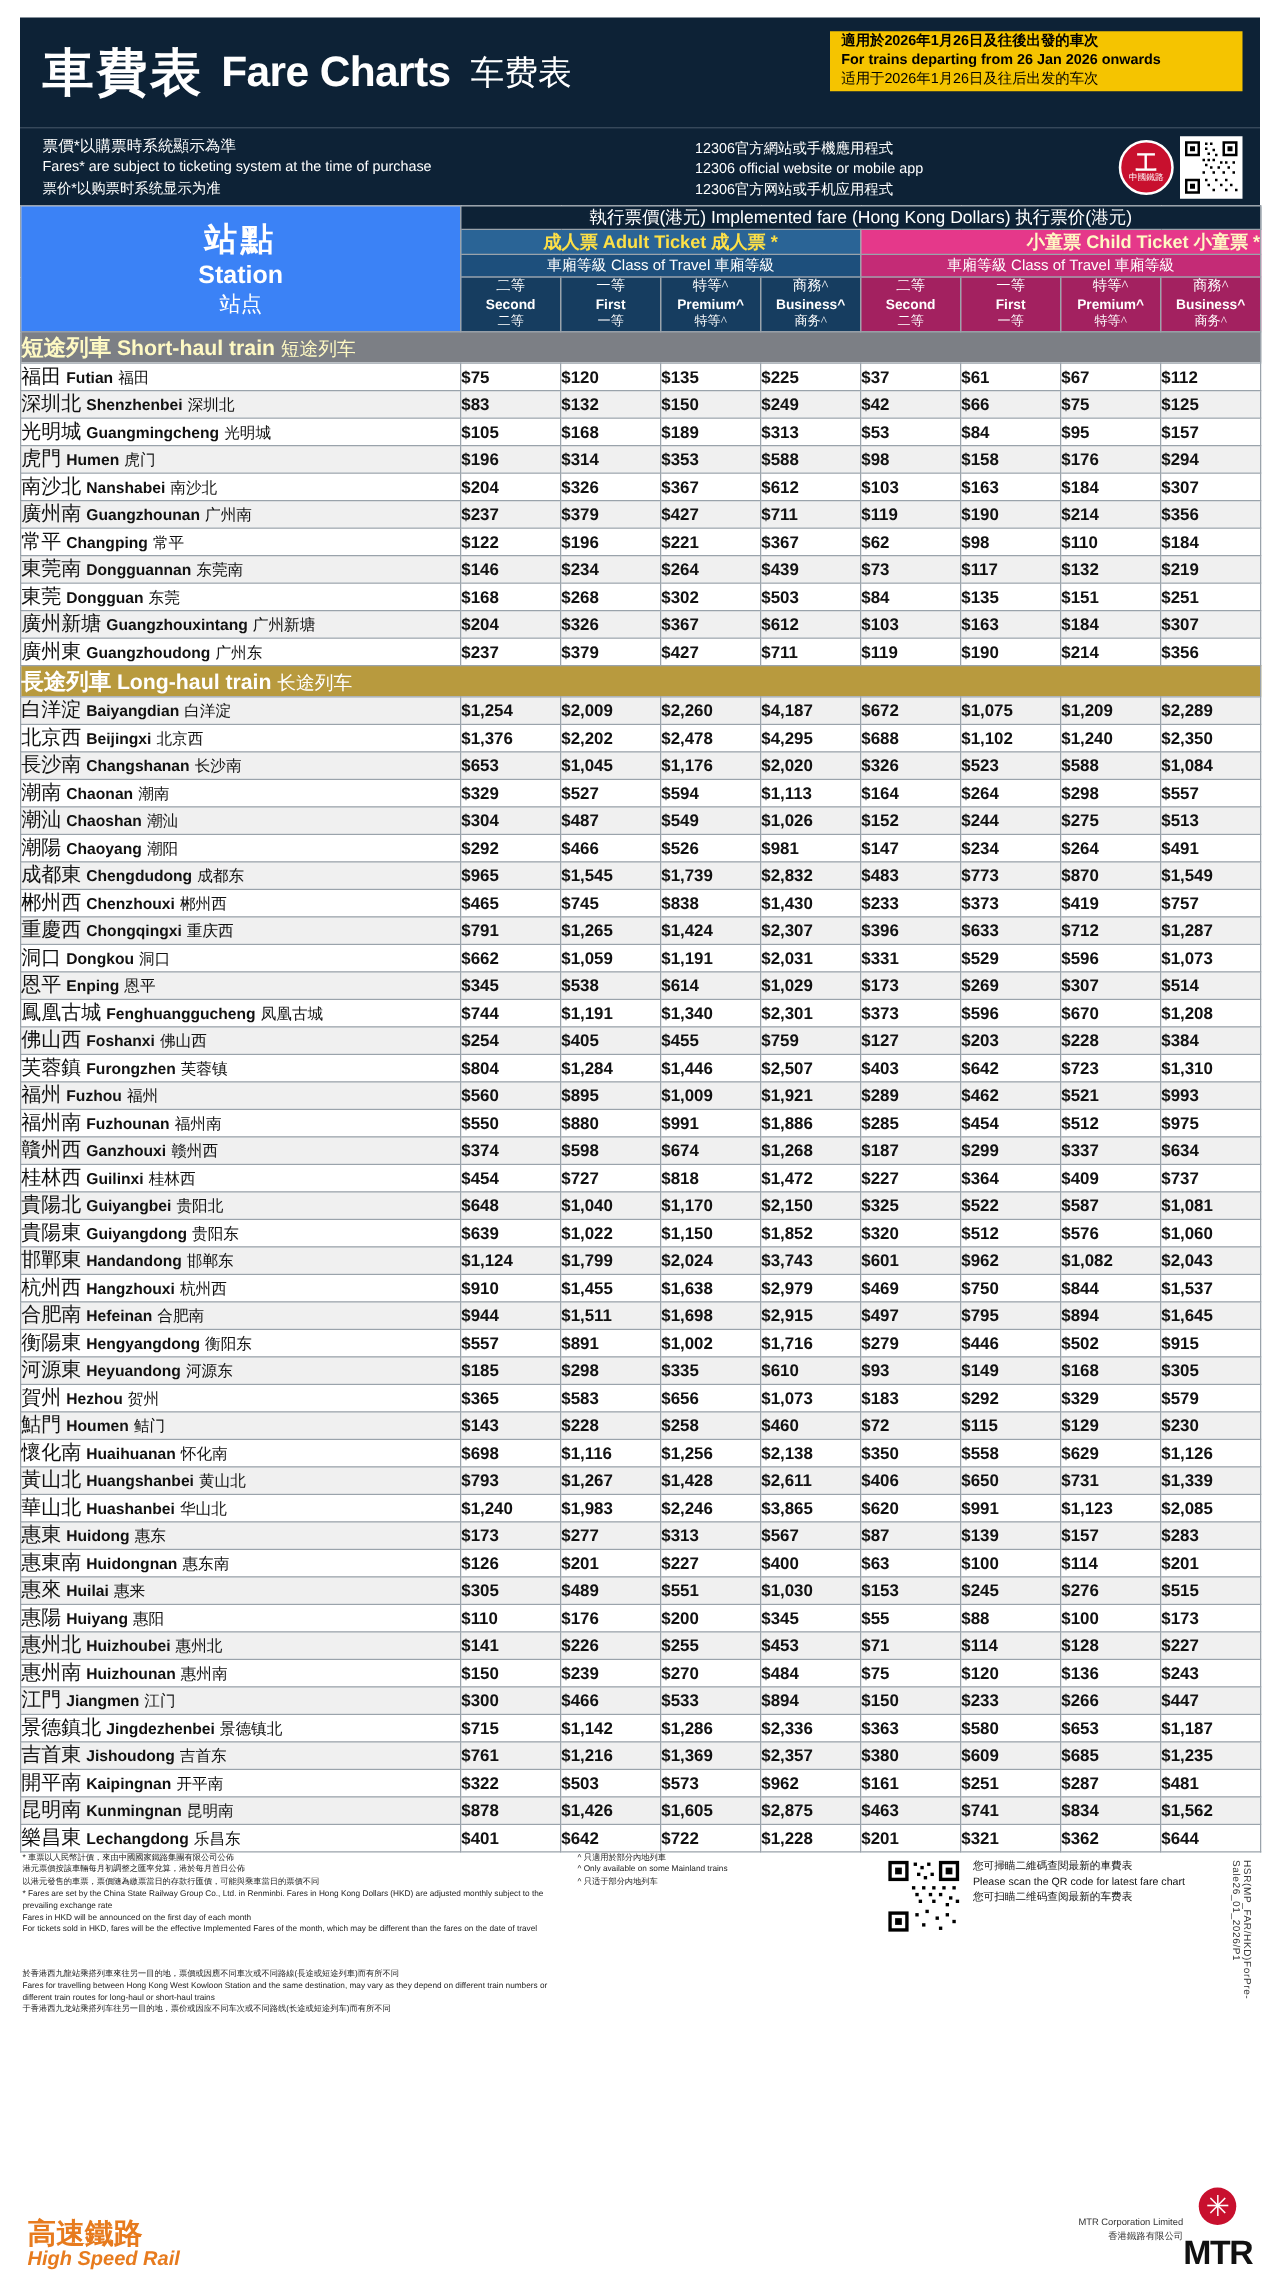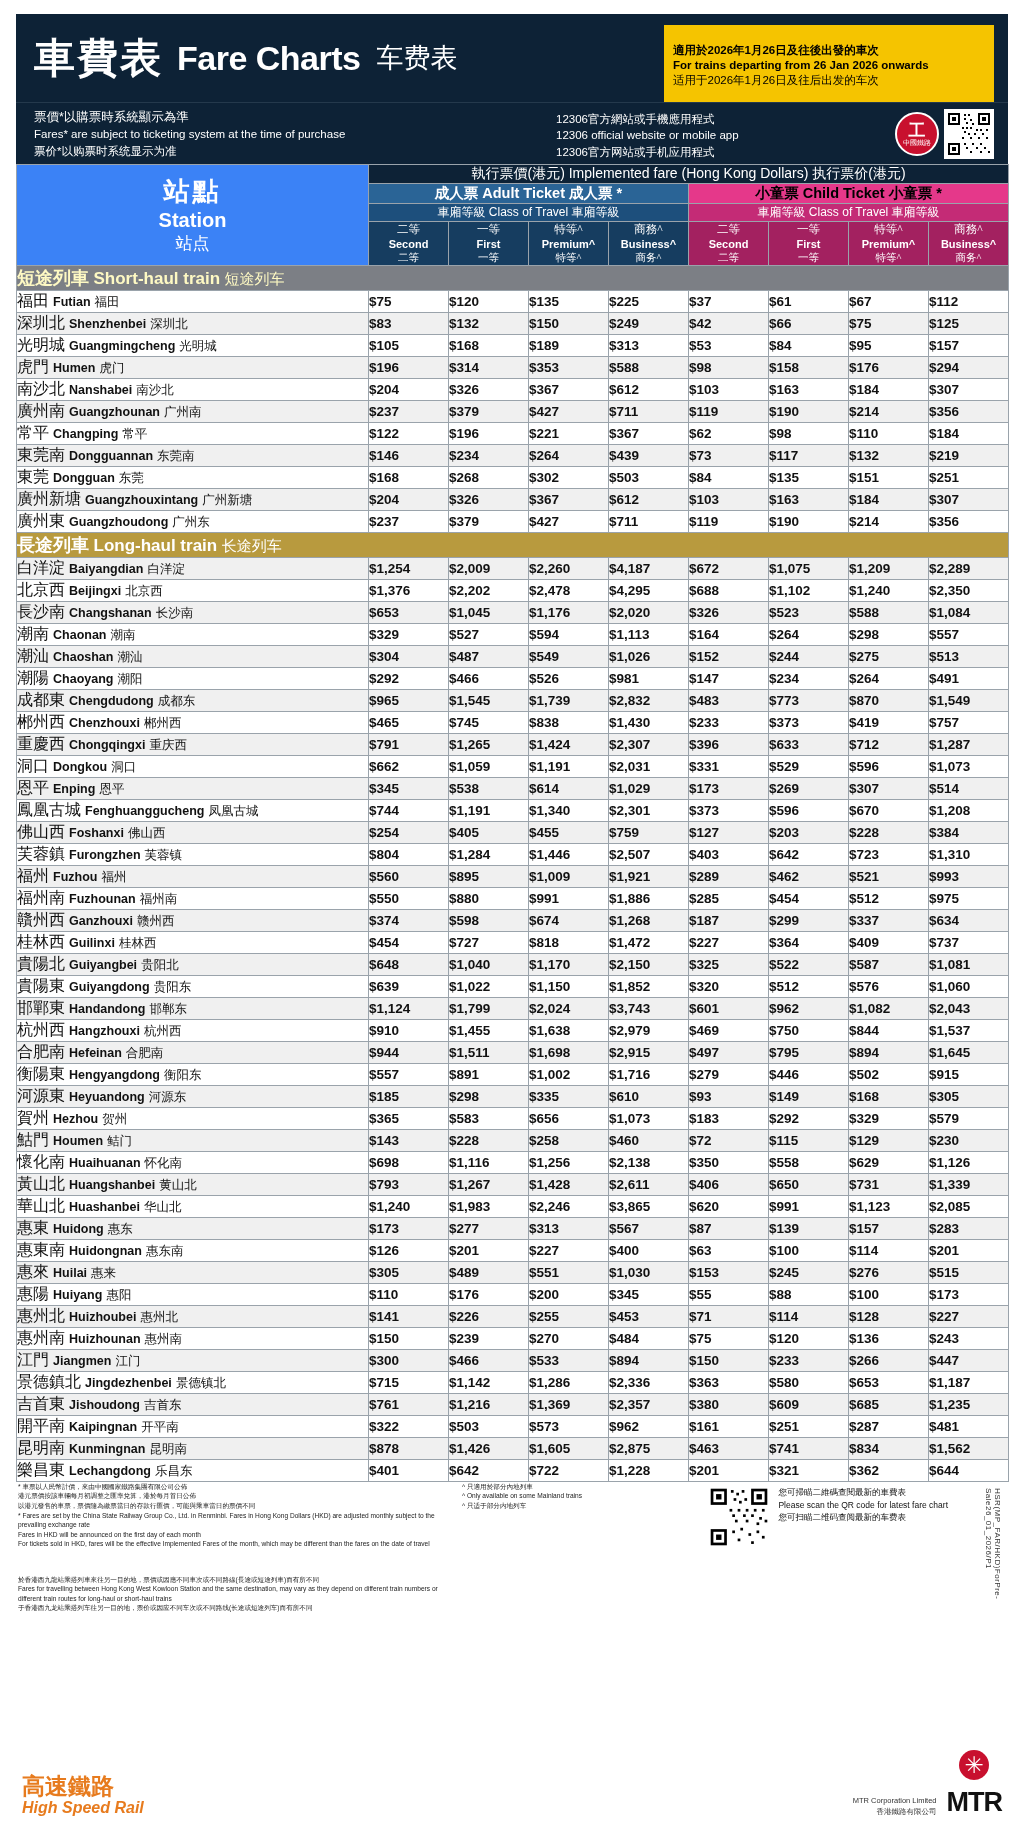--- a/index.html
+++ b/index.html
@@ -16,21 +16,21 @@
   
   .header {
     background:#0d2236; color:#fff; height:88px;
     display:flex; align-items:center; padding:0 18px; position:relative;
   }
   .hdr-title-zh { font-family:"Liberation Serif", serif; font-weight:bold; font-size:41px; letter-spacing:2px; }
   .hdr-title-en { font-size:34px; font-weight:bold; margin-left:14px; letter-spacing:-0.5px; }
   .hdr-title-sc { font-family:"Liberation Serif", serif; font-size:27px; margin-left:16px; }
   .notice {
     position:absolute; right:14px; top:11px; background:#f5c400; color:#000;
-    padding:18px 9px; line-height:1.32; width:330px;
+    padding:1px 9px; line-height:1.32; width:330px;
   }
   .notice div { font-size:11.5px; }
   .notice .b { font-weight:bold; }
 
   
   .subhead {
     background:#0d2236; color:#fff; height:62px; border-top:1px solid #24394c;
     display:flex; align-items:center; padding:0 18px; position:relative;
   }
   .subhead .left div { font-size:11.5px; line-height:1.45; }
@@ -54,22 +54,22 @@
     background:#3b82f6; color:#fff; text-align:center; vertical-align:middle;
     font-family:"Liberation Serif", serif;
   }
   .station-head .zh { font-size:26px; font-weight:bold; letter-spacing:3px; }
   .station-head .en { font-size:20px; font-family:"Liberation Sans", sans-serif; font-weight:bold; }
   .station-head .sc { font-size:17px; }
 
   .implemented {
     background:#0d2236; color:#fff; text-align:center; font-size:14px; padding:7px 0;
   }
-  .adult-band { background:#2a6496; color:#ffffff; text-align:center; font-size:14.5px; font-weight:bold; padding:6px 0; }
-  .child-band { background:#e5388a; color:#000000; text-align:center; font-size:14.5px; font-weight:bold; padding:6px 0; }
+  .adult-band { background:#2a6496; color:#fde047; text-align:center; font-size:14.5px; font-weight:bold; padding:6px 0; }
+  .child-band { background:#e5388a; color:#fef9c3; text-align:right; font-size:14.5px; font-weight:bold; padding:6px 0; }
   .class-band-a { background:#1d4f7c; color:#fff; text-align:center; font-size:12px; padding:5px 0; }
   .class-band-c { background:#c42b76; color:#fff; text-align:center; font-size:12px; padding:5px 0; }
   .class-cell-a, .class-cell-c {
     color:#fff; text-align:center; font-size:10.5px; line-height:1.3; padding:4px 0 5px;
   }
   .class-cell-a { background:#163d60; }
   .class-cell-c { background:#a32160; }
   .class-cell-a .l1, .class-cell-c .l1 { font-size:11.5px; font-family:"Liberation Serif", serif; }
   .class-cell-a .l2, .class-cell-c .l2 { font-weight:bold; font-size:11px; }
   .class-cell-a .l3, .class-cell-c .l3 { font-size:10.5px; font-family:"Liberation Serif", serif; }
@@ -99,21 +99,21 @@
   .sidecode {
     position:absolute; right:6px; top:6px; font-size:8px; color:#333;
     writing-mode:vertical-rl; letter-spacing:0.5px;
   }
 
   
   .footer { position:absolute; left:0; bottom:0; width:1024px; height:74px; background:#fff; }
   .footer .inner { display:flex; align-items:center; height:100%; padding:0 22px; justify-content:space-between; }
   .hsr-logo .zh { color:#e77b1e; font-family:"Liberation Serif", serif; font-size:23px; font-weight:bold; line-height:1.05;margin-top:24px; }
   .hsr-logo .en { color:#e77b1e; font-size:16px; font-style:italic; font-weight:bold; }
-  .mtr-block { display:flex; align-items:flex-end; gap:10px; }
+  .mtr-block { display:flex; align-items:center; }
   .mtr-corp { font-size:7.5px; line-height:1.45; text-align:right; color:#333; }
   .mtr-mark { display:flex; align-items:center; gap:7px;flex-direction:column; }
   .mtr-star { width:30px; height:30px; background:#c8102e; border-radius:50%; position:relative; }
   .mtr-star::after { content:"✳"; position:absolute; inset:0; color:#fff; font-size:23px; text-align:center; line-height:30px; }
   .mtr-text { font-size:27px; font-weight:bold; letter-spacing:-1px; color:#111; }
 </style>
 </head>
 <body>
 
 <div class="page">

